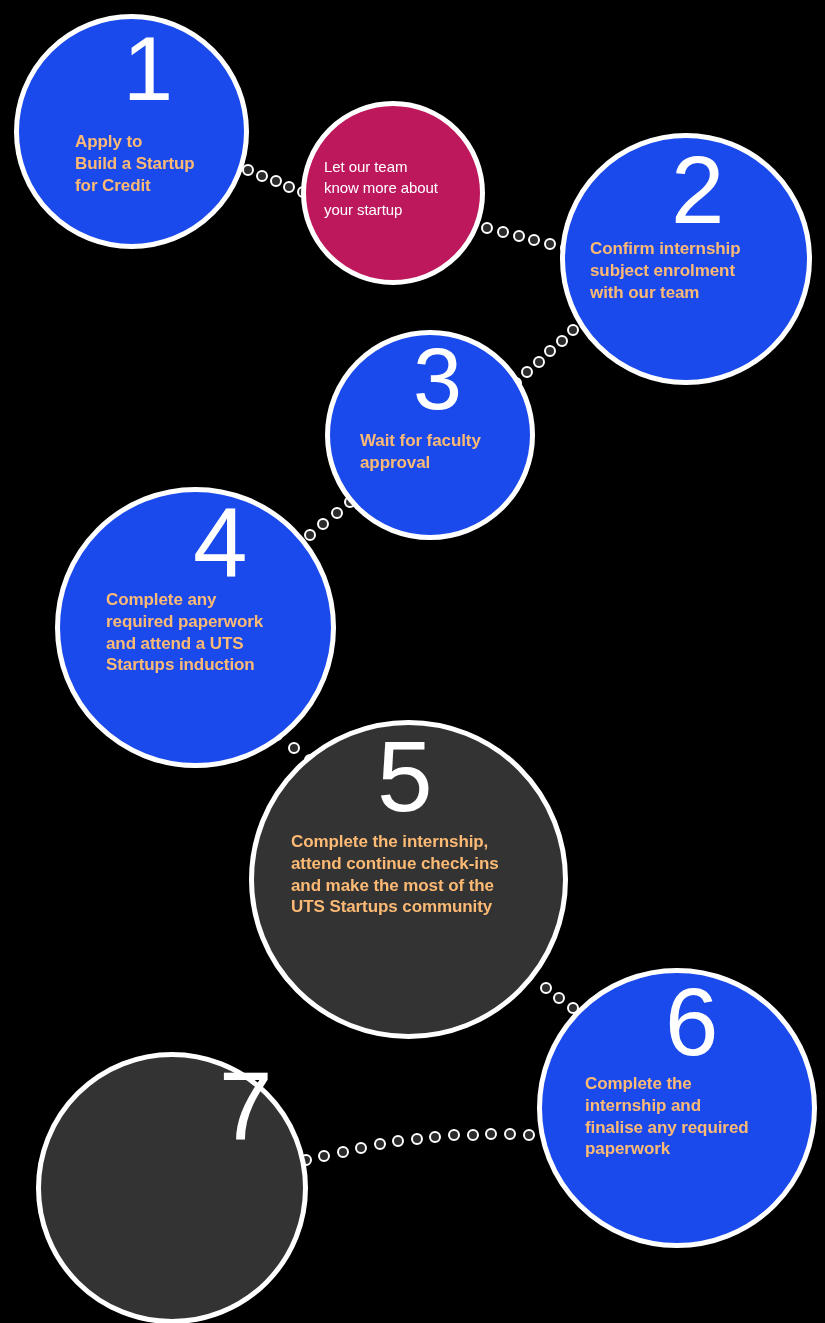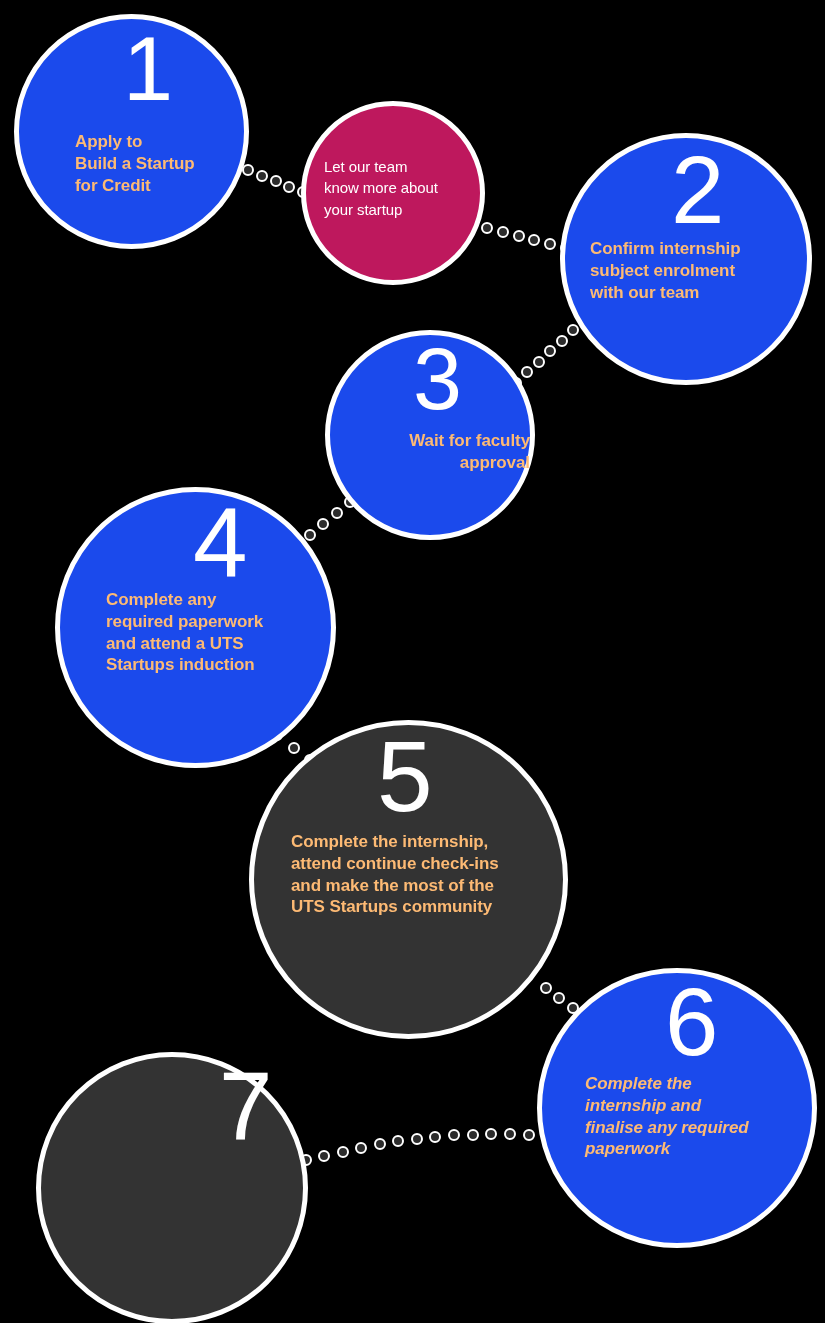--- a/index.html
+++ b/index.html
@@ -133,21 +133,21 @@
 
   <div class="node blue" style="left:560px; top:133px; width:252px; height:252px;">
     <div class="node-number" style="left:106px; top:13px; font-size:96px;">2</div>
     <div class="node-text" style="left:25px; top:100px; width:215px; font-size:17px;">Confirm internship
 subject enrolment
 with our team</div>
   </div>
 
   <div class="node blue" style="left:325px; top:330px; width:210px; height:210px;">
     <div class="node-number" style="left:83px; top:8px; font-size:88px;">3</div>
-    <div class="node-text" style="left:30px; top:95px; width:170px; font-size:17px;text-align:right;">Wait for faculty
+    <div class="node-text" style="left:30px; top:95px; width:170px; font-size:17px;">Wait for faculty
 approval</div>
   </div>
 
   <div class="node blue" style="left:55px; top:487px; width:281px; height:281px;">
     <div class="node-number" style="left:133px; top:10px; font-size:98px;">4</div>
     <div class="node-text" style="left:46px; top:97px; width:206px; font-size:17px;">Complete any
 required paperwork
 and attend a UTS
 Startups induction</div>
   </div>
@@ -155,21 +155,21 @@
   <div class="node dark" style="left:249px; top:720px; width:319px; height:319px;">
     <div class="node-number" style="left:123px; top:10px; font-size:100px;">5</div>
     <div class="node-text" style="left:37px; top:106px; width:250px; font-size:17px;">Complete the internship,
 attend continue check-ins
 and make the most of the
 UTS Startups community</div>
   </div>
 
   <div class="node blue" style="left:537px; top:968px; width:280px; height:280px;">
     <div class="node-number" style="left:123px; top:10px; font-size:96px;">6</div>
-    <div class="node-text" style="left:43px; top:100px; width:220px; font-size:17px;font-style:italic;">Complete the
+    <div class="node-text" style="left:43px; top:100px; width:220px; font-size:17px;">Complete the
 internship and
 finalise any required
 paperwork</div>
   </div>
 
   <div class="node dark" style="left:36px; top:1052px; width:272px; height:272px;">
     <div class="node-number" style="left:178px; top:10px; font-size:96px;">7</div>
   </div>
 
 </div>

